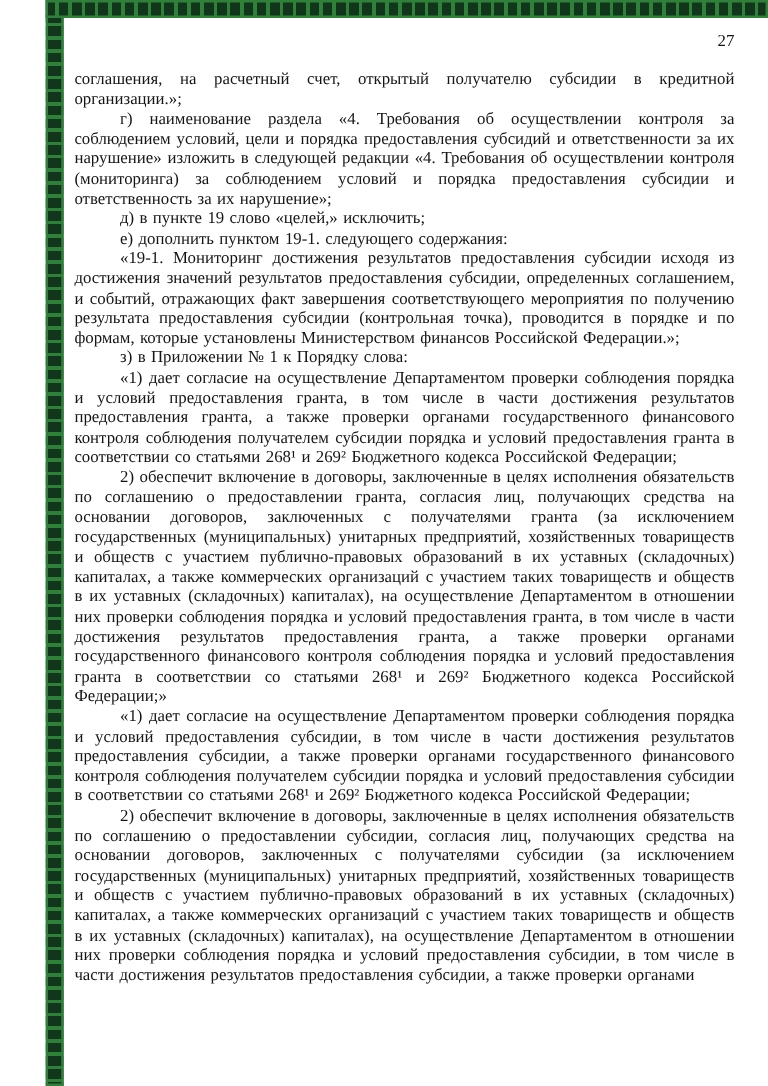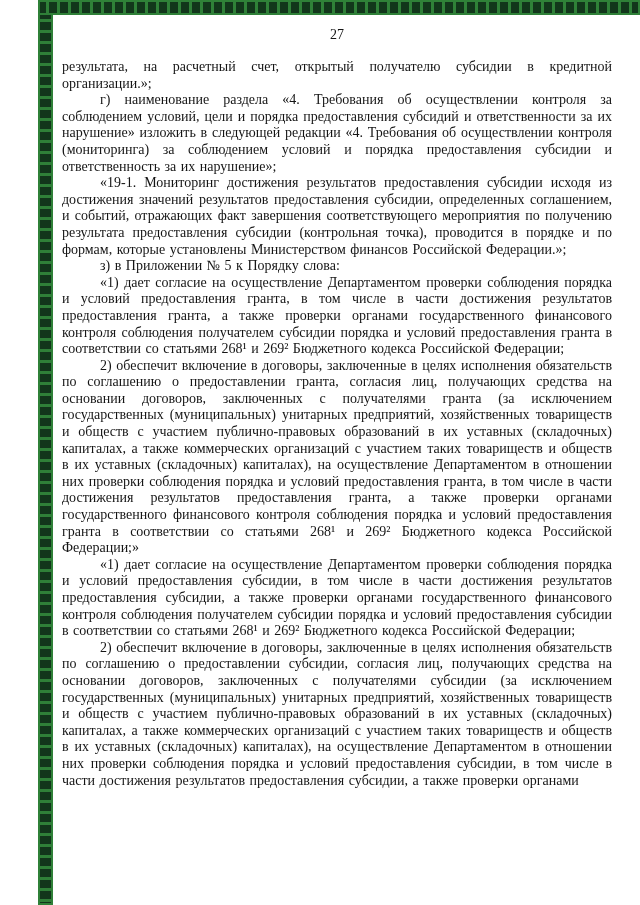--- a/index.html
+++ b/index.html
@@ -33,21 +33,21 @@
       repeating-linear-gradient(90deg,
         var(--border-dark) 0 8px,
         var(--border-green) 8px 11px);
     box-shadow: inset 0 0 0 2px var(--border-green);
   }
   .content {
     position: absolute;
     left: 62px; right: 28px; top: 15px;
   }
   .page-number {
-    text-align: center;
+    text-align: right;
     font-size: 14px;
     margin: 12px 0 16px 0;
   }
   .document-body p {
     margin: 0;
     font-size: 14px;
     line-height: 16.6px;
     text-align: justify;
     text-indent: 38px;
     word-spacing: 1px;
@@ -56,23 +56,25 @@
 </style>
 </head>
 <body>
 
 <div class="page">
   <div class="border-left"></div>
   <div class="border-top"></div>
   <div class="content">
     <div class="page-number">27</div>
     <div class="document-body">
-        <p class="no-indent">результата, на расчетный счет, открытый получателю субсидии в кредитной организации.»;</p>
+        <p class="no-indent">соглашения, на расчетный счет, открытый получателю субсидии в кредитной организации.»;</p>
         <p>г) наименование раздела «4. Требования об осуществлении контроля за соблюдением условий, цели и порядка предоставления субсидий и ответственности за их нарушение» изложить в следующей редакции «4. Требования об осуществлении контроля (мониторинга) за соблюдением условий и порядка предоставления субсидии и ответственность за их нарушение»;</p>
+        <p>д) в пункте 19 слово «целей,» исключить;</p>
+        <p>е) дополнить пунктом 19-1. следующего содержания:</p>
         <p>«19-1. Мониторинг достижения результатов предоставления субсидии исходя из достижения значений результатов предоставления субсидии, определенных соглашением, и событий, отражающих факт завершения соответствующего мероприятия по получению результата предоставления субсидии (контрольная точка), проводится в порядке и по формам, которые установлены Министерством финансов Российской Федерации.»;</p>
-        <p>з) в Приложении № 5 к Порядку слова:</p>
+        <p>з) в Приложении № 1 к Порядку слова:</p>
         <p>«1) дает согласие на осуществление Департаментом проверки соблюдения порядка и условий предоставления гранта, в том числе в части достижения результатов предоставления гранта, а также проверки органами государственного финансового контроля соблюдения получателем субсидии порядка и условий предоставления гранта в соответствии со статьями 268¹ и 269² Бюджетного кодекса Российской Федерации;</p>
         <p>2) обеспечит включение в договоры, заключенные в целях исполнения обязательств по соглашению о предоставлении гранта, согласия лиц, получающих средства на основании договоров, заключенных с получателями гранта (за исключением государственных (муниципальных) унитарных предприятий, хозяйственных товариществ и обществ с участием публично-правовых образований в их уставных (складочных) капиталах, а также коммерческих организаций с участием таких товариществ и обществ в их уставных (складочных) капиталах), на осуществление Департаментом в отношении них проверки соблюдения порядка и условий предоставления гранта, в том числе в части достижения результатов предоставления гранта, а также проверки органами государственного финансового контроля соблюдения порядка и условий предоставления гранта в соответствии со статьями 268¹ и 269² Бюджетного кодекса Российской Федерации;»</p>
         <p>«1) дает согласие на осуществление Департаментом проверки соблюдения порядка и условий предоставления субсидии, в том числе в части достижения результатов предоставления субсидии, а также проверки органами государственного финансового контроля соблюдения получателем субсидии порядка и условий предоставления субсидии в соответствии со статьями 268¹ и 269² Бюджетного кодекса Российской Федерации;</p>
         <p>2) обеспечит включение в договоры, заключенные в целях исполнения обязательств по соглашению о предоставлении субсидии, согласия лиц, получающих средства на основании договоров, заключенных с получателями субсидии (за исключением государственных (муниципальных) унитарных предприятий, хозяйственных товариществ и обществ с участием публично-правовых образований в их уставных (складочных) капиталах, а также коммерческих организаций с участием таких товариществ и обществ в их уставных (складочных) капиталах), на осуществление Департаментом в отношении них проверки соблюдения порядка и условий предоставления субсидии, в том числе в части достижения результатов предоставления субсидии, а также проверки органами</p>
       </div>
   </div>
 </div>
 
 </body></html>

